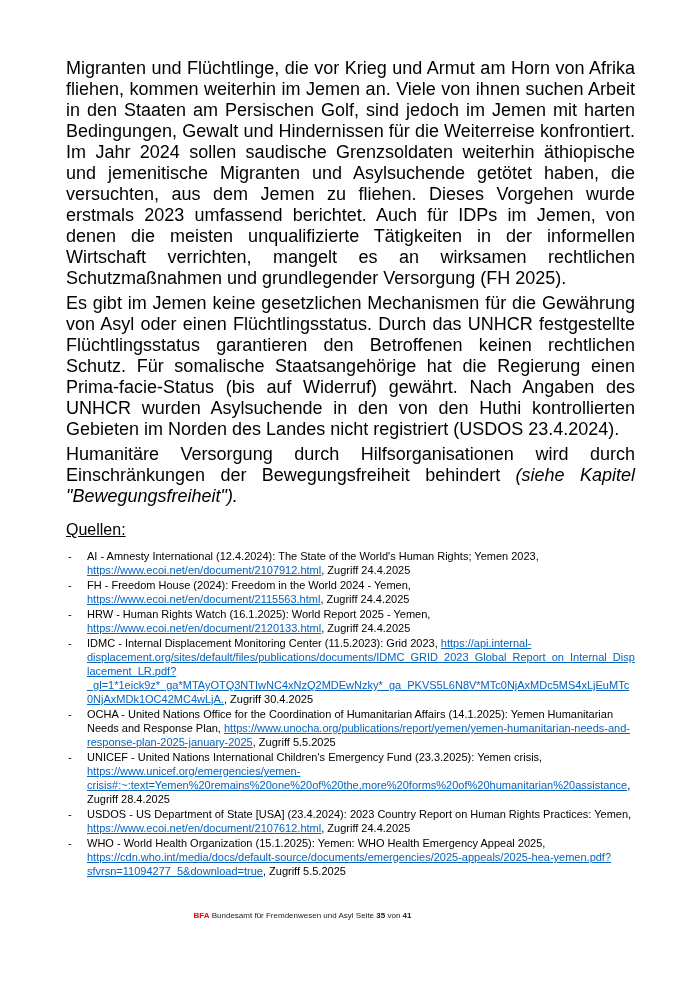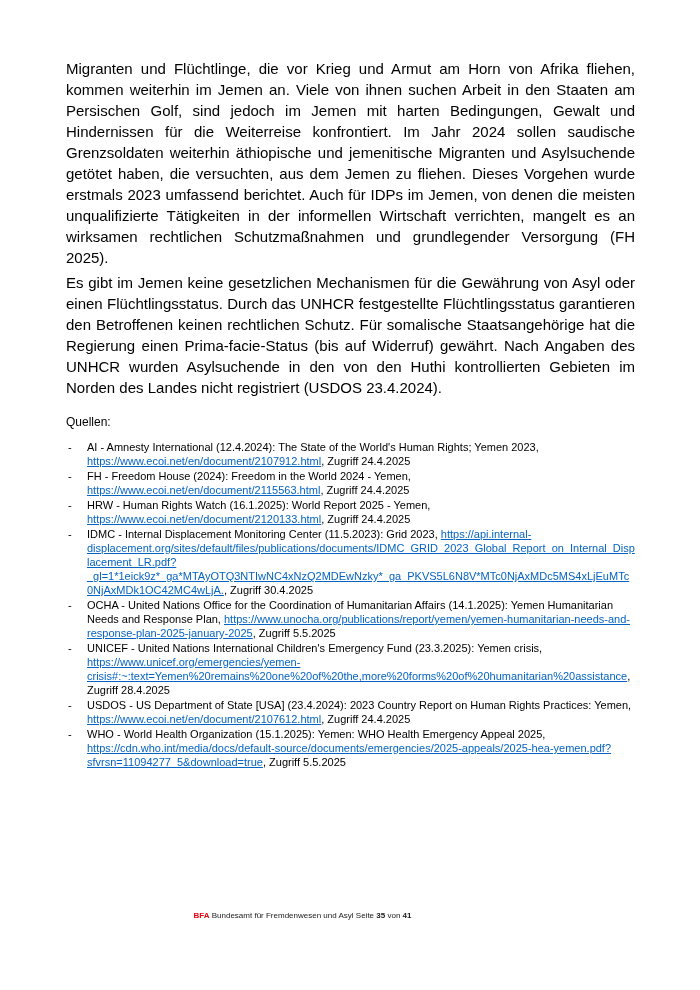--- a/index.html
+++ b/index.html
@@ -11,29 +11,30 @@
     font-family: "Liberation Sans", "DejaVu Sans", sans-serif;
     color: #000000;
   }
   .content {
     position: absolute;
     left: 66px; top: 58px;
     width: 569px;
   }
   .para {
     margin: 0 0 4px 0;
-    font-size: 15px;
+    font-size: 18px;
     line-height: 21px;
     text-align: justify;
     color: #000000;
   }
   .italic { font-style: italic; }
   .sources-heading-row { margin: 14px 0 10px 0; }
   .sources-heading {
-    font-size: 12px;
+    font-size: 16px;
+    text-decoration: underline;
     color: #000000;
   }
   .sources-list { width: 569px; }
   .source-item {
     position: relative;
     padding-left: 21px;
     font-size: 11px;
     line-height: 14px;
     margin-bottom: 1px;
     overflow-wrap: break-word;
@@ -63,20 +64,21 @@
   .footer .brand { color: #e30613; font-weight: bold; }
   .footer b { font-weight: bold; }
 </style>
 </head>
 <body>
 
 <div class="content">
   <div>
       <p class="para"><span>Migranten und Flüchtlinge, die vor Krieg und Armut am Horn von Afrika fliehen, kommen weiterhin im Jemen an. Viele von ihnen suchen Arbeit in den Staaten am Persischen Golf, sind jedoch im Jemen mit harten Bedingungen, Gewalt und Hindernissen für die Weiterreise konfrontiert. Im Jahr 2024 sollen saudische Grenzsoldaten weiterhin äthiopische und jemenitische Migranten und Asylsuchende getötet haben, die versuchten, aus dem Jemen zu fliehen. Dieses Vorgehen wurde erstmals 2023 umfassend berichtet. Auch für IDPs im Jemen, von denen die meisten unqualifizierte Tätigkeiten in der informellen Wirtschaft verrichten, mangelt es an wirksamen rechtlichen Schutzmaßnahmen und grundlegender Versorgung (FH 2025).</span></p>
       <p class="para"><span>Es gibt im Jemen keine gesetzlichen Mechanismen für die Gewährung von Asyl oder einen Flüchtlingsstatus. Durch das UNHCR festgestellte Flüchtlingsstatus garantieren den Betroffenen keinen rechtlichen Schutz. Für somalische Staatsangehörige hat die Regierung einen Prima-facie-Status (bis auf Widerruf) gewährt. Nach Angaben des UNHCR wurden Asylsuchende in den von den Huthi kontrollierten Gebieten im Norden des Landes nicht registriert (USDOS 23.4.2024).</span></p>
+      <p class="para"><span>Humanitäre Versorgung durch Hilfsorganisationen wird durch Einschränkungen der Bewegungsfreiheit behindert </span><span class="italic">(siehe Kapitel "Bewegungsfreiheit").</span></p>
     </div>
 
   <div class="sources-heading-row">
     <span class="sources-heading">Quellen:</span>
   </div>
 
   <div class="sources-list">
       <div class="source-item"><span class="bullet">-</span><span>AI - Amnesty International (12.4.2024): The State of the World's Human Rights; Yemen 2023, </span><a class="src-link" href="#">https://www.ecoi.net/en/document/2107912.html</a><span>, Zugriff 24.4.2025</span></div>
       <div class="source-item"><span class="bullet">-</span><span>FH - Freedom House (2024): Freedom in the World 2024 - Yemen, </span><a class="src-link" href="#">https://www.ecoi.net/en/document/2115563.html</a><span>, Zugriff 24.4.2025</span></div>
       <div class="source-item"><span class="bullet">-</span><span>HRW - Human Rights Watch (16.1.2025): World Report 2025 - Yemen, </span><a class="src-link" href="#">https://www.ecoi.net/en/document/2120133.html</a><span>, Zugriff 24.4.2025</span></div>

